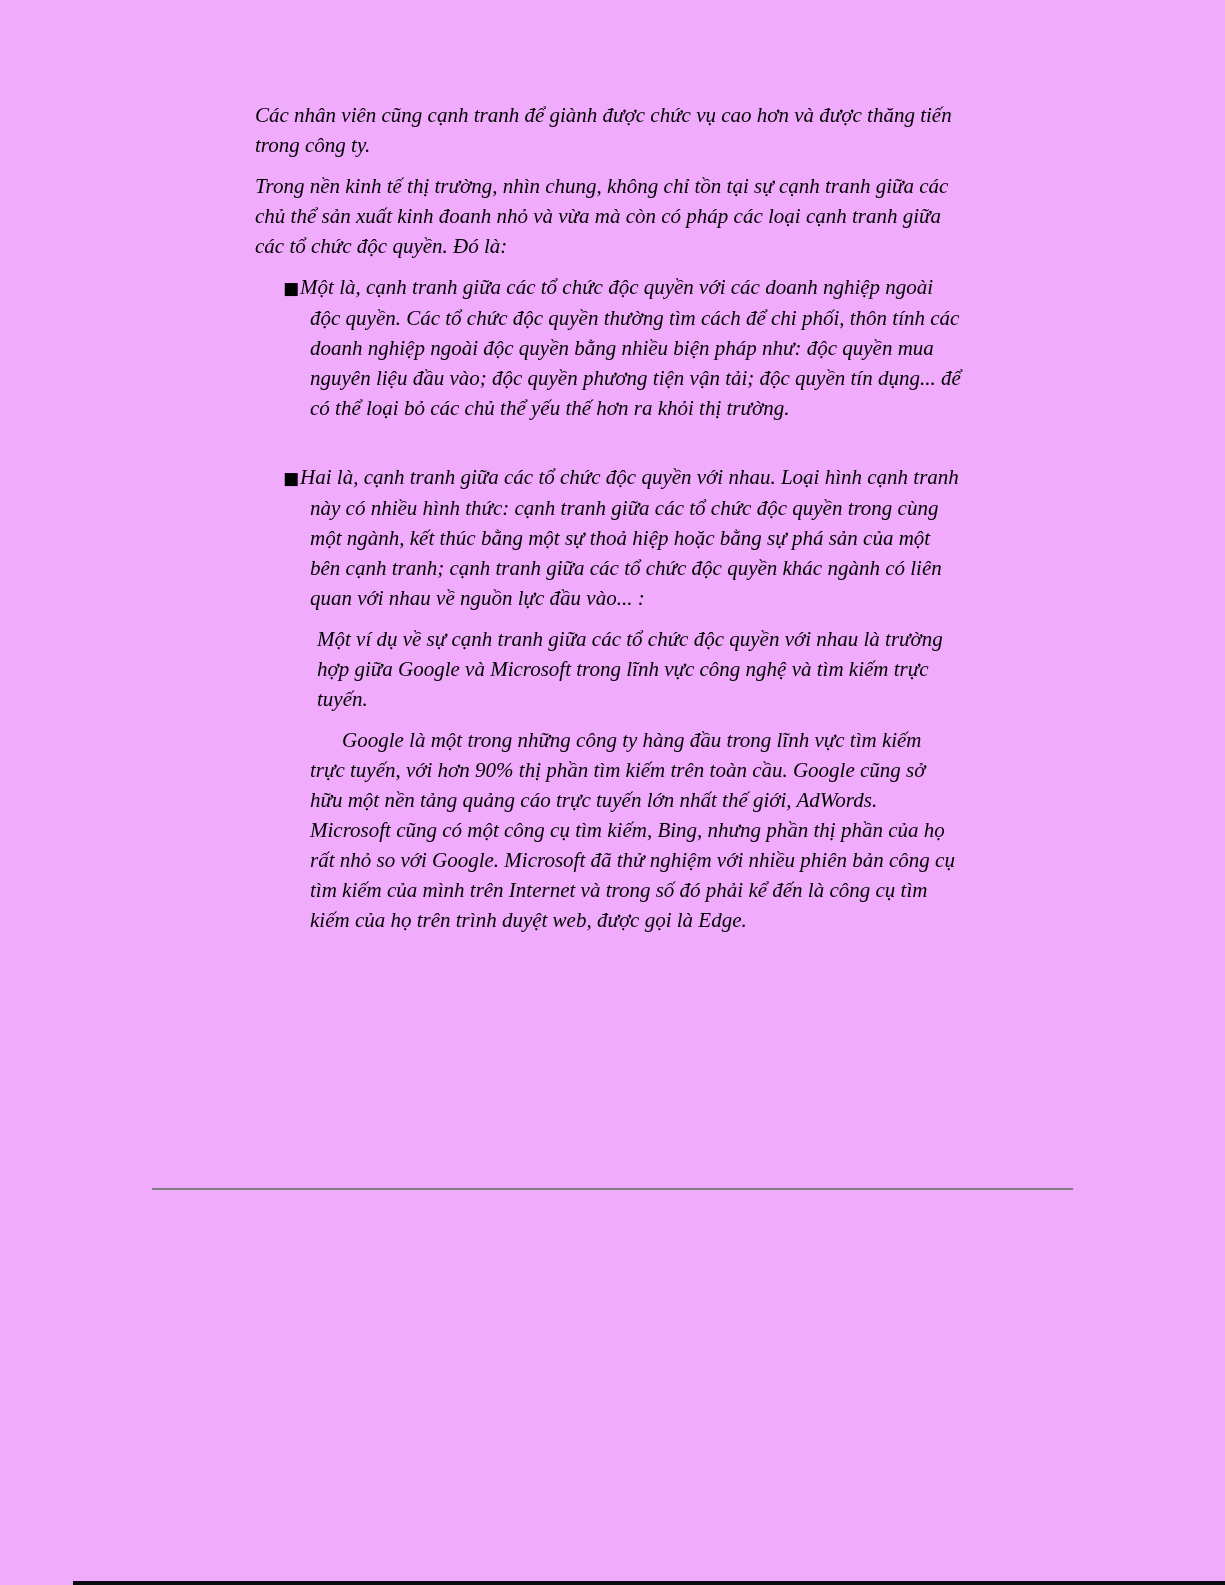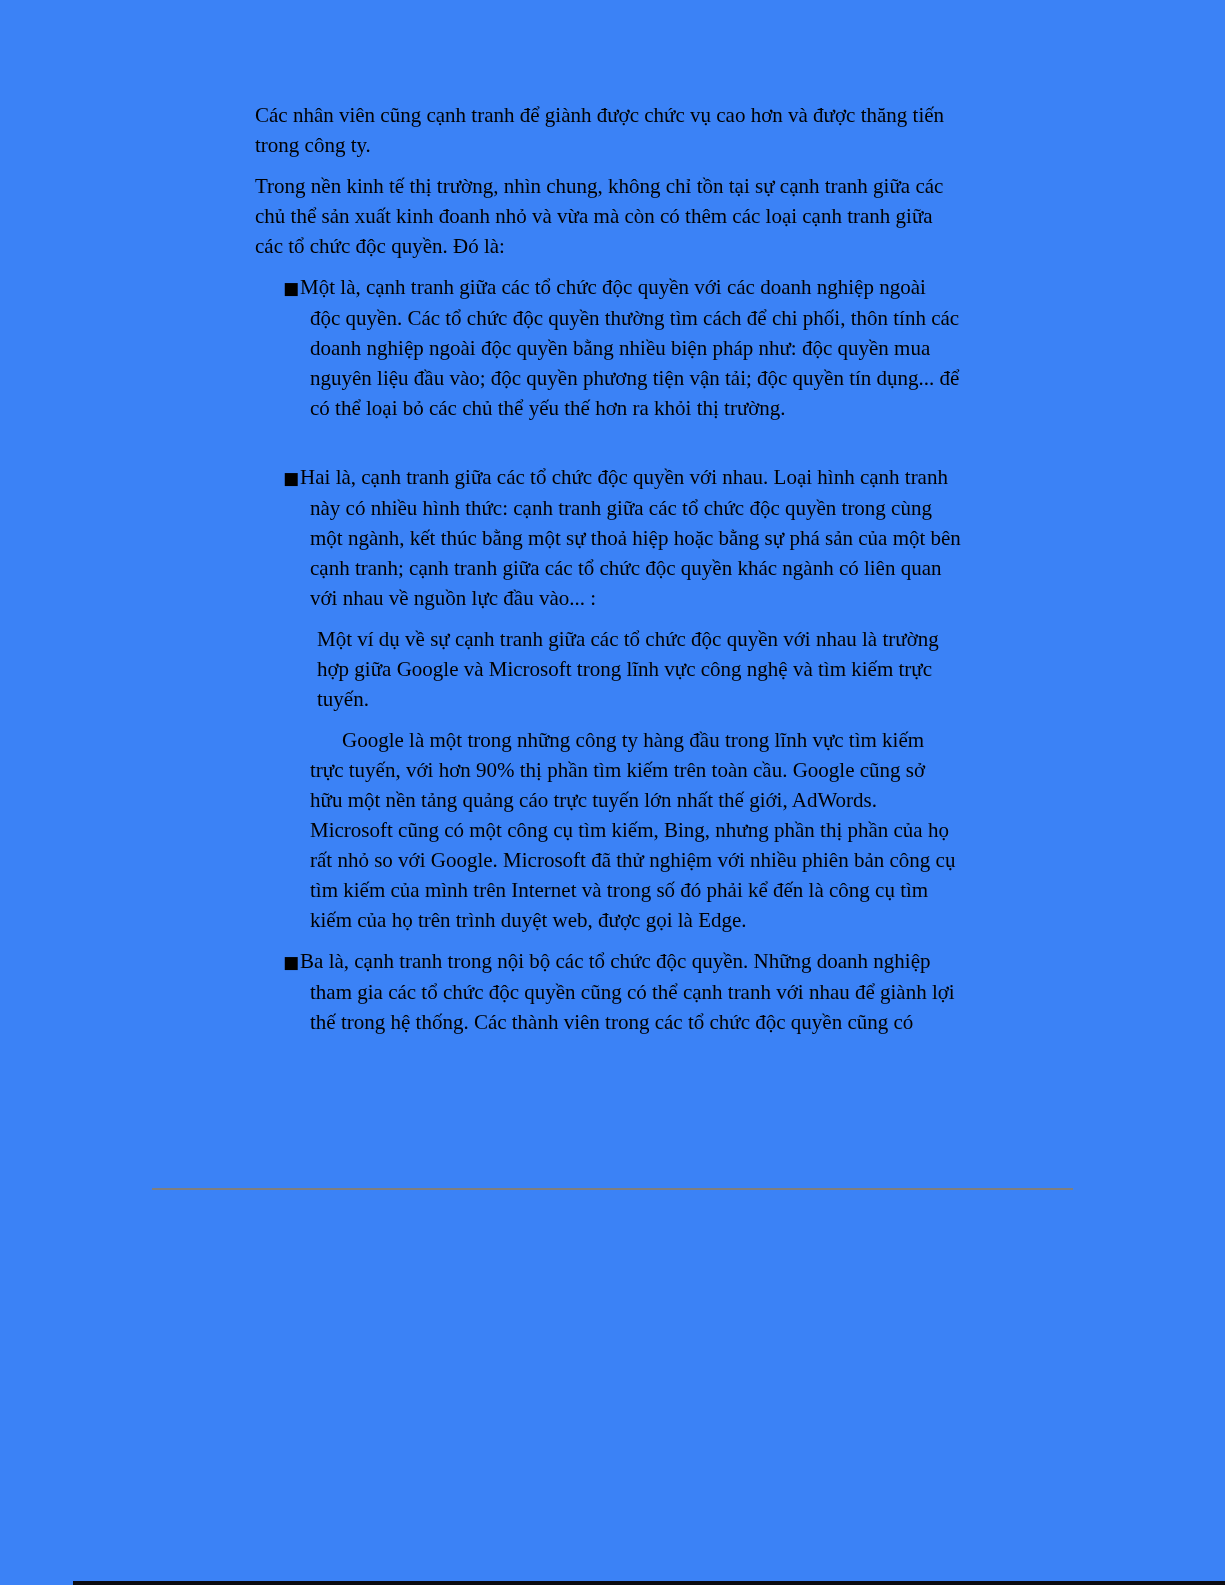--- a/index.html
+++ b/index.html
@@ -4,24 +4,25 @@
 <style>
   html, body {
     margin: 0;
     padding: 0;
     background: #ffffff;
   }
   .page {
     position: relative;
     width: 1225px;
     height: 1585px;
-    background: #3b82f6;
+    background: #f0abfc;
     overflow: hidden;
     font-family: "Liberation Serif", "DejaVu Serif", serif;
     color: #000000;
+    font-style: italic;
   }
   .content {
     position: absolute;
     left: 255px;
     top: 100px;
     width: 706px;
     font-size: 21px;
     line-height: 30px;
     text-align: left;
   }
@@ -68,37 +69,34 @@
 </head>
 <body>
 
 <div class="page">
 
   <div class="content">
 
     <p class="para">Các nhân viên cũng cạnh tranh để giành được chức vụ cao hơn và được thăng tiến trong công ty.</p>
 
 
-    <p class="para">Trong nền kinh tế thị trường, nhìn chung, không chỉ tồn tại sự cạnh tranh giữa các chủ thể sản xuất kinh đoanh nhỏ và vừa mà còn có thêm các loại cạnh tranh giữa các tổ chức độc quyền. Đó là:</p>
+    <p class="para">Trong nền kinh tế thị trường, nhìn chung, không chỉ tồn tại sự cạnh tranh giữa các chủ thể sản xuất kinh đoanh nhỏ và vừa mà còn có pháp các loại cạnh tranh giữa các tổ chức độc quyền. Đó là:</p>
 
     <p class="bullet">
       <span class="marker">■</span><span>Một là, cạnh tranh giữa các tổ chức độc quyền với các doanh nghiệp ngoài độc quyền. Các tổ chức độc quyền thường tìm cách để chi phối, thôn tính các doanh nghiệp ngoài độc quyền bằng nhiều biện pháp như: độc quyền mua nguyên liệu đầu vào; độc quyền phương tiện vận tải; độc quyền tín dụng... để có thể loại bỏ các chủ thể yếu thế hơn ra khỏi thị trường.</span>
     </p>
 
     <p class="bullet bullet-gap">
       <span class="marker">■</span><span>Hai là, cạnh tranh giữa các tổ chức độc quyền với nhau. Loại hình cạnh tranh này có nhiều hình thức: cạnh tranh giữa các tổ chức độc quyền trong cùng một ngành, kết thúc bằng một sự thoả hiệp hoặc bằng sự phá sản của một bên cạnh tranh; cạnh tranh giữa các tổ chức độc quyền khác ngành có liên quan với nhau về nguồn lực đầu vào... :</span>
     </p>
 
     <p class="example">Một ví dụ về sự cạnh tranh giữa các tổ chức độc quyền với nhau là trường hợp giữa Google và Microsoft trong lĩnh vực công nghệ và tìm kiếm trực tuyến.</p>
 
     <p class="indented-first">Google là một trong những công ty hàng đầu trong lĩnh vực tìm kiếm trực tuyến, với hơn 90% thị phần tìm kiếm trên toàn cầu. Google cũng sở hữu một nền tảng quảng cáo trực tuyến lớn nhất thế giới, AdWords. Microsoft cũng có một công cụ tìm kiếm, Bing, nhưng phần thị phần của họ rất nhỏ so với Google. Microsoft đã thử nghiệm với nhiều phiên bản công cụ tìm kiếm của mình trên Internet và trong số đó phải kể đến là công cụ tìm kiếm của họ trên trình duyệt web, được gọi là Edge.</p>
 
-    <p class="bullet">
-      <span class="marker">■</span><span>Ba là, cạnh tranh trong nội bộ các tổ chức độc quyền. Những doanh nghiệp tham gia các tổ chức độc quyền cũng có thể cạnh tranh với nhau để giành lợi thế trong hệ thống. Các thành viên trong các tổ chức độc quyền cũng có</span>
-    </p>
 
   </div>
 
   <div class="divider"></div>
 
   <div class="bottom-bar"></div>
 
 </div>
 
 </body></html>

